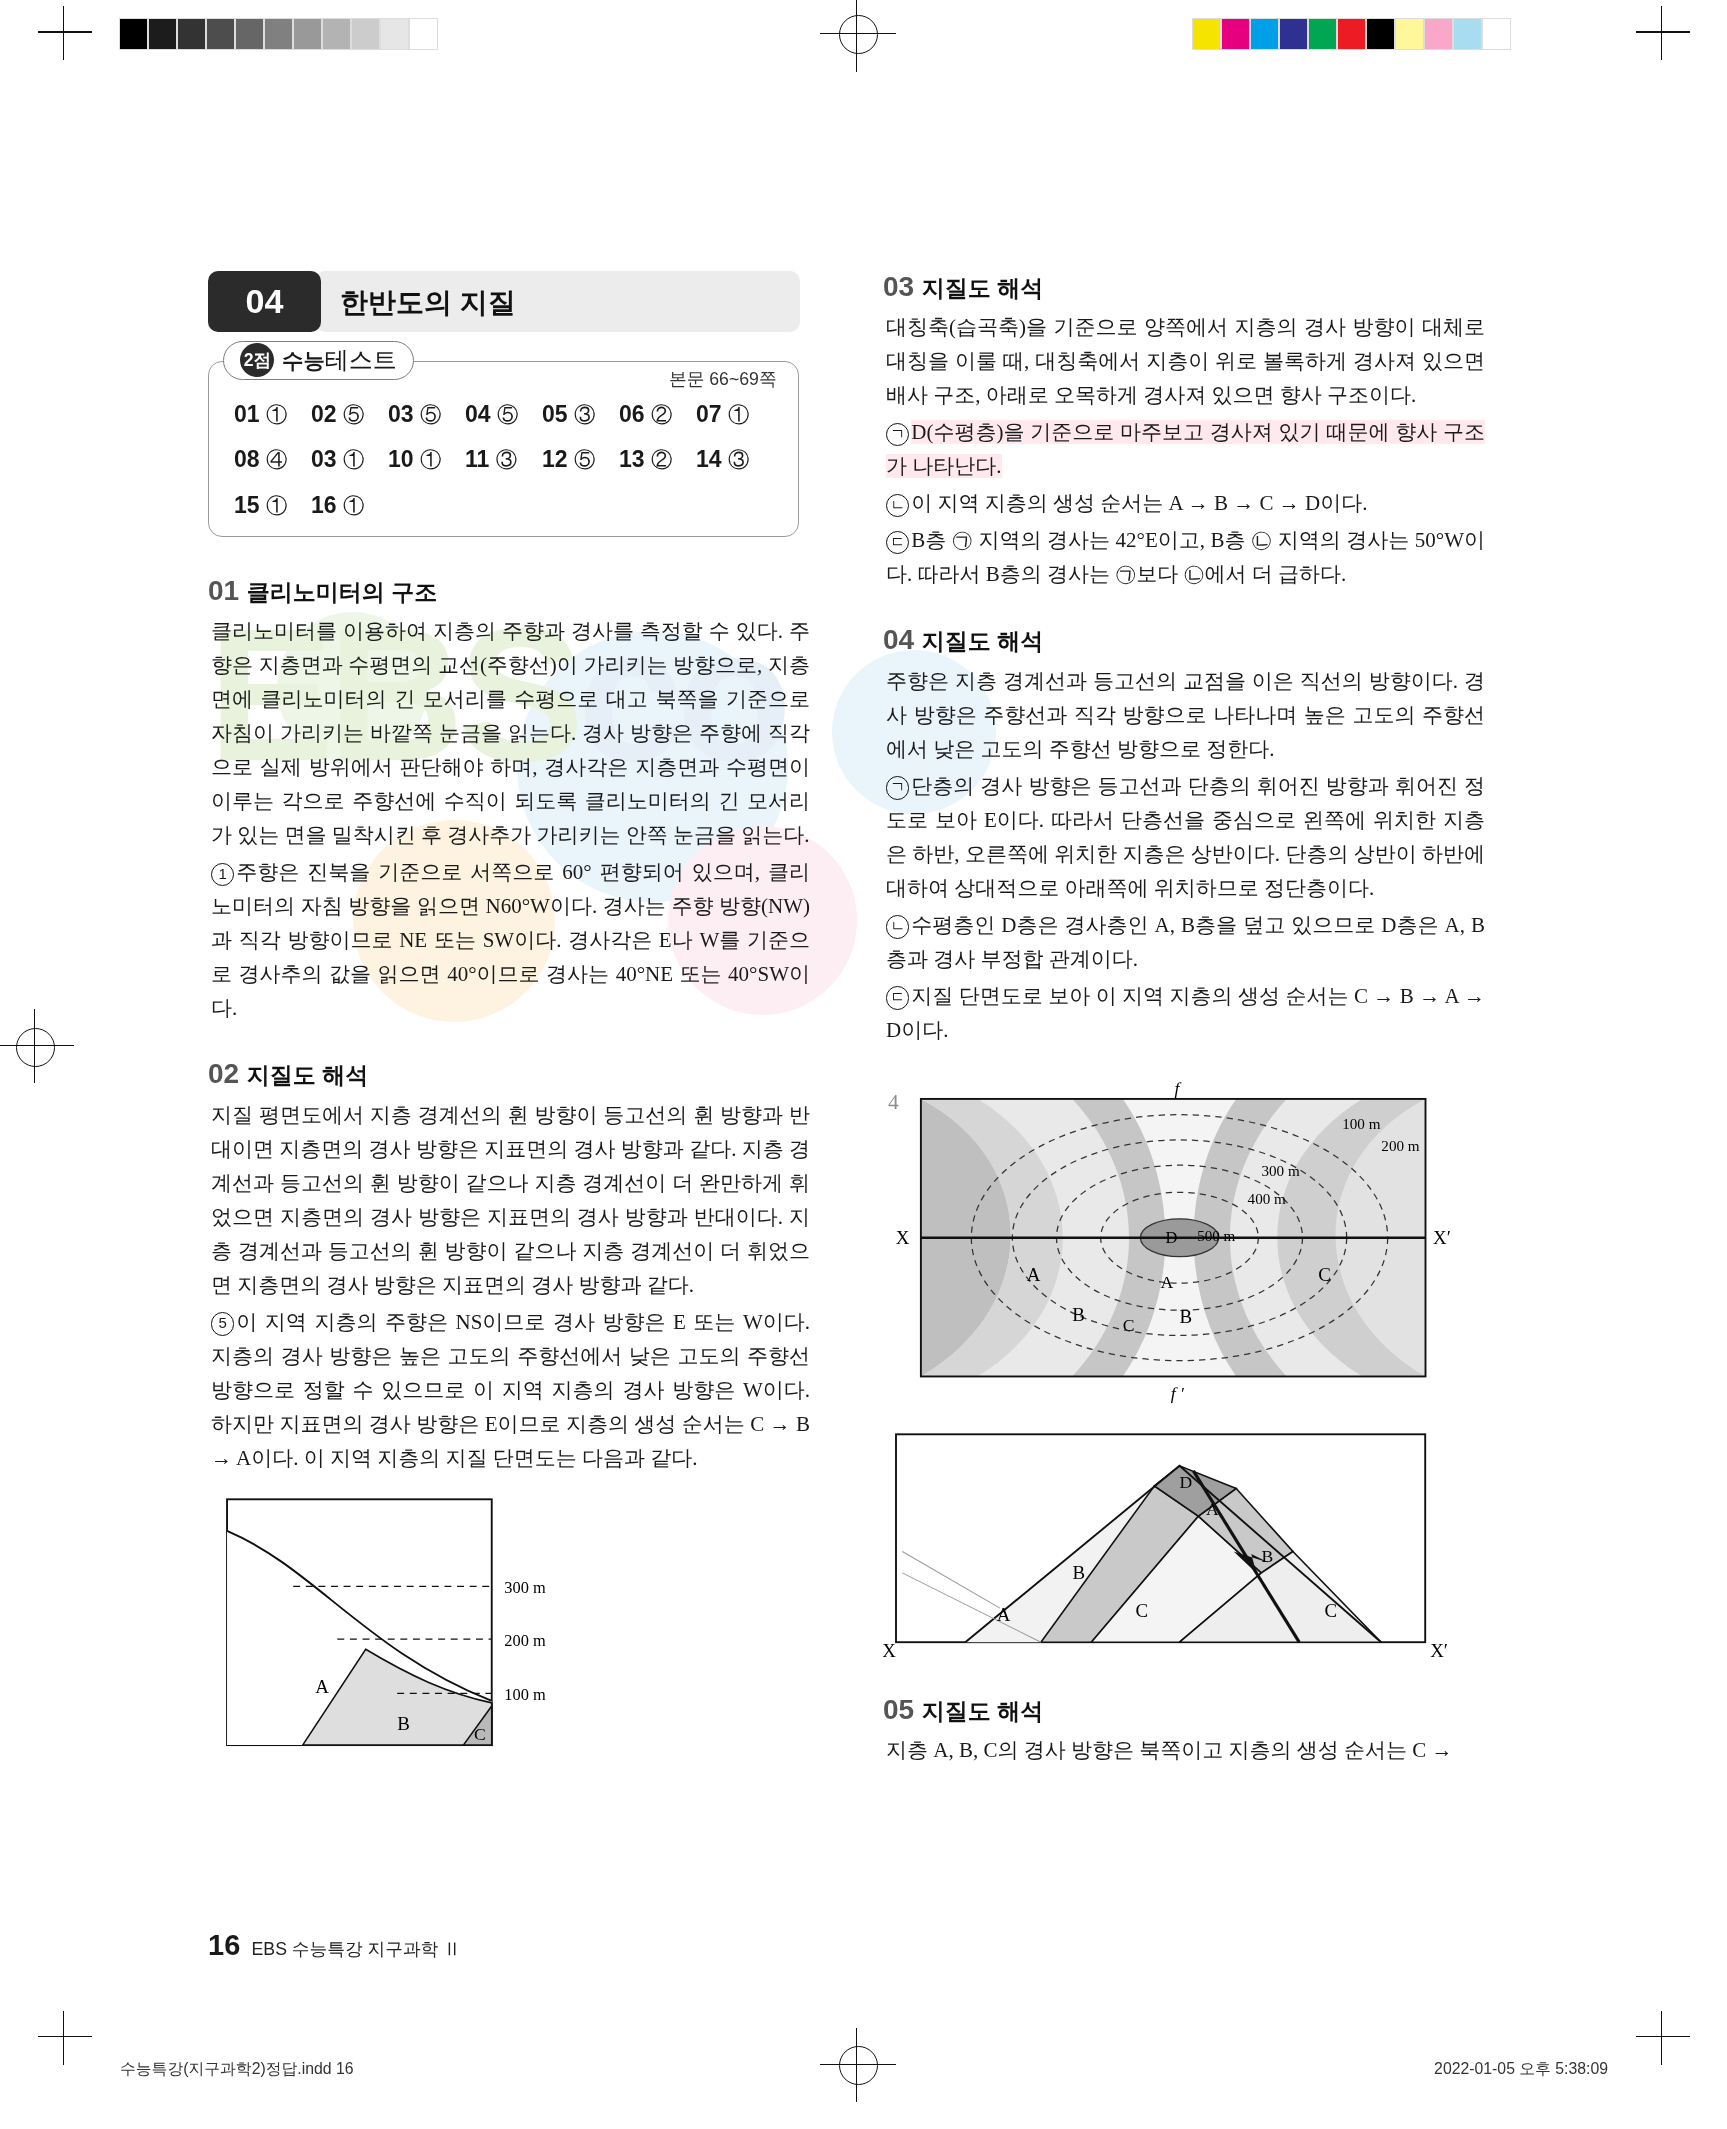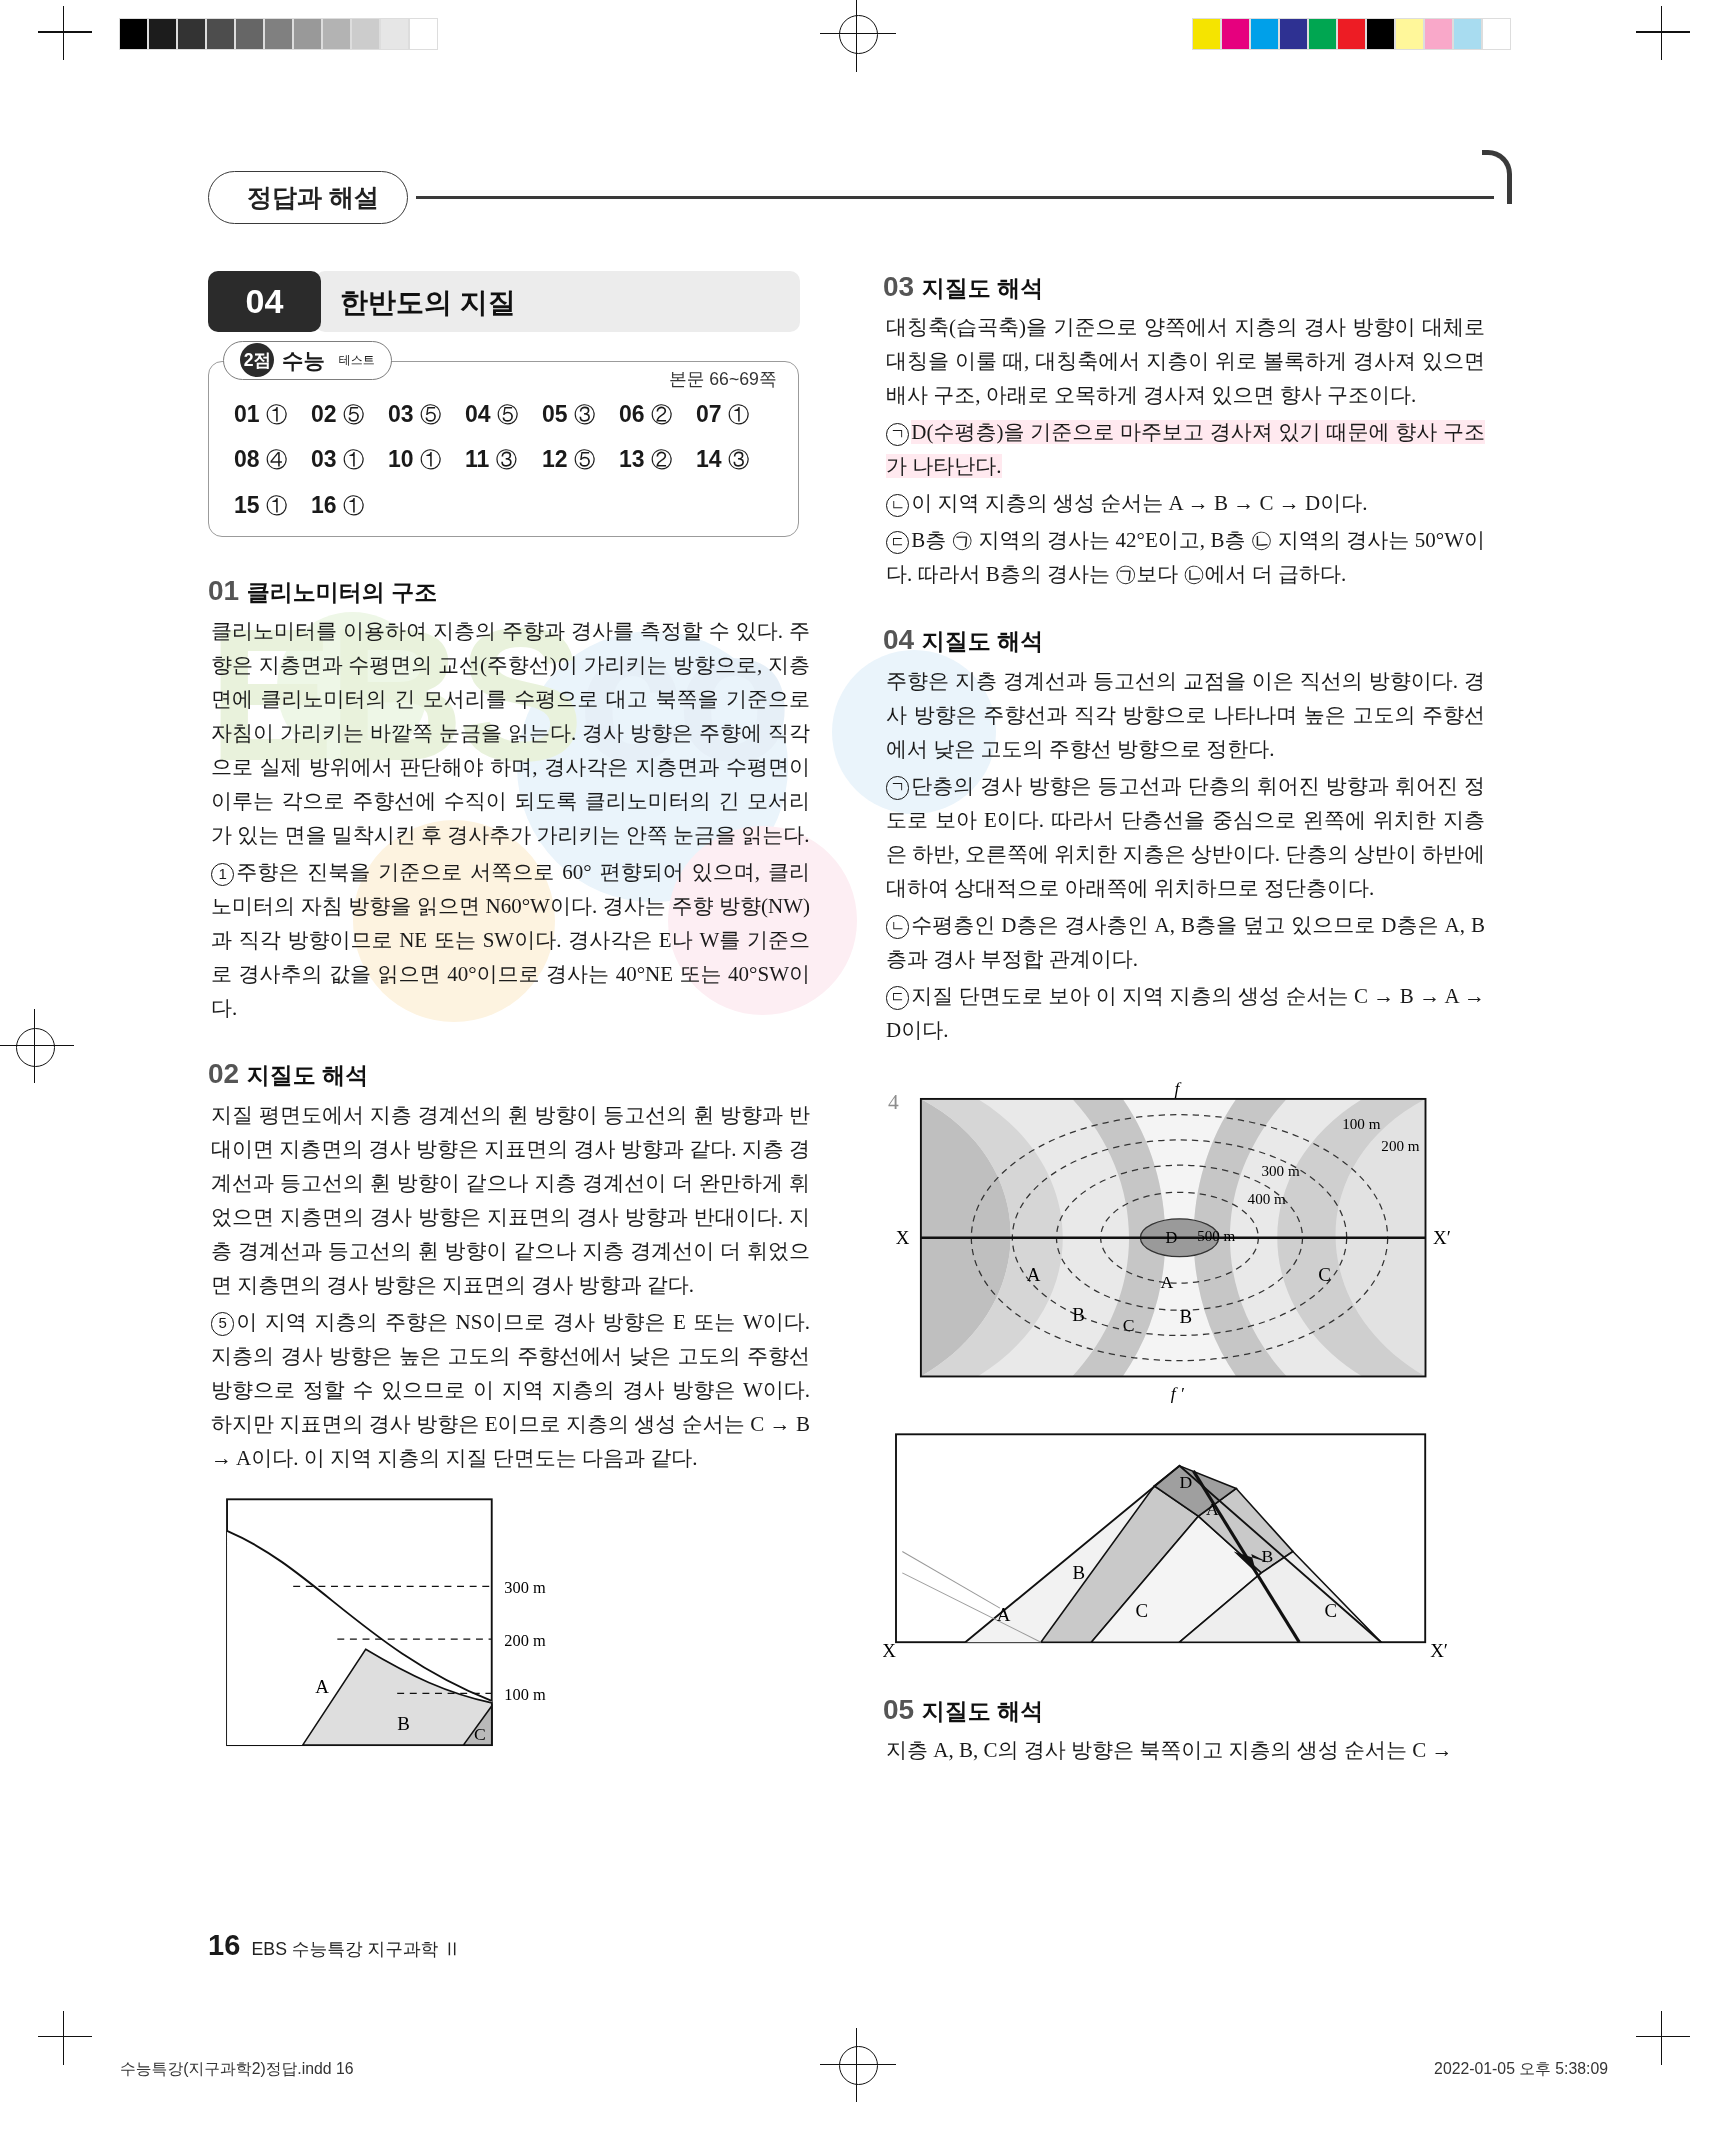--- a/index.html
+++ b/index.html
@@ -41,21 +41,21 @@
   .chapbar .pill{position:absolute;left:107px;top:0;width:485px;height:61px;background:#ececec;border-radius:10px;}
   .chapbar .num{position:absolute;left:0;top:0;width:113px;height:61px;background:#2b2b2b;border-radius:10px;display:flex;align-items:center;justify-content:center;}
   .chapbar .num span{color:#fff;font-size:34px;font-weight:bold;font-family:"Liberation Sans",sans-serif;}
   .chapbar .title{position:absolute;left:132px;top:12.6px;font-size:28px;font-weight:bold;color:#111;font-family:"Liberation Sans",sans-serif;}
 
   
   .ansbox{position:relative;width:591px;border:1.9px solid #9b9b9b;border-radius:14px;padding:21.4px 0 16.4px;box-sizing:border-box;margin-bottom:38px;background:rgba(255,255,255,0.65);}
   .ansbox .captab{position:absolute;left:14px;top:-21.4px;height:39px;background:#fff;border:1.9px solid #7d7d7d;border-radius:19.5px;display:flex;align-items:center;padding:0 16.4px;box-sizing:border-box;}
   .ansbox .captab .dot{width:34px;height:34px;border-radius:50%;background:#2b2b2b;color:#fff;display:flex;align-items:center;justify-content:center;font-size:17.7px;font-weight:bold;font-family:"Liberation Sans",sans-serif;margin-right:7.6px;}
   .ansbox .captab .t1{font-size:21.4px;font-weight:bold;font-family:"Liberation Sans",sans-serif;}
-  .ansbox .captab .t2{font-size:12px;font-family:"Liberation Sans",sans-serif;margin-left:14px;}
+  .ansbox .captab .t2{font-size:24px;font-family:"Liberation Sans",sans-serif;margin-left:0;}
   .ansbox .pages{position:absolute;right:21.4px;top:5px;font-size:17.7px;color:#333;font-family:"Liberation Sans",sans-serif;}
   .ansrow{display:flex;padding:0 25px;margin-top:16.4px;}
   .ansrow .it{width:77px;display:flex;align-items:baseline;}
   .ansrow .it b{font-size:23px;font-family:"Liberation Sans",sans-serif;}
   .ansrow .it i{font-style:normal;font-size:21.4px;margin-left:6.3px;}
 
   
   .sec{margin-bottom:33px;}
   .sec h3{margin:0 0 6.3px 0;font-size:23px;font-weight:bold;font-family:"Liberation Sans",sans-serif;color:#111;display:flex;align-items:baseline;}
   .sec h3 .n{color:#555;font-size:28px;margin-right:7.6px;font-weight:bold;}
@@ -125,28 +125,20 @@
 
   <div class="wm">
     <div class="c" style="left:328px;top:76px;width:271px;height:271px;background:#eaf4fb;"></div>
     <div class="c" style="left:164px;top:265px;width:202px;height:202px;background:#fdf3e0;"></div>
     <div class="c" style="left:479px;top:271px;width:189px;height:189px;background:#fdeef3;"></div>
     <div class="c" style="left:643px;top:95px;width:164px;height:164px;background:#eaf4fb;"></div>
     <div class="c" style="left:88px;top:57px;width:151px;height:151px;background:#eef7e7;"></div>
   </div>
   <div class="wm-text">EBS<span style="color:#e6eff7;">co</span></div>
 
-  <div class="hdr">
-    <div class="hook"></div>
-    <div class="tab">
-      <span>정답과 해설</span>
-    </div>
-    <div class="rule"></div>
-    <div class="rule-end"></div>
-  </div>
 
   <div class="col col-left">
 
     <div class="chapbar">
       <div class="pill"></div>
       <div class="num">
         <span>04</span>
       </div>
       <div class="title">한반도의 지질</div>
     </div>

